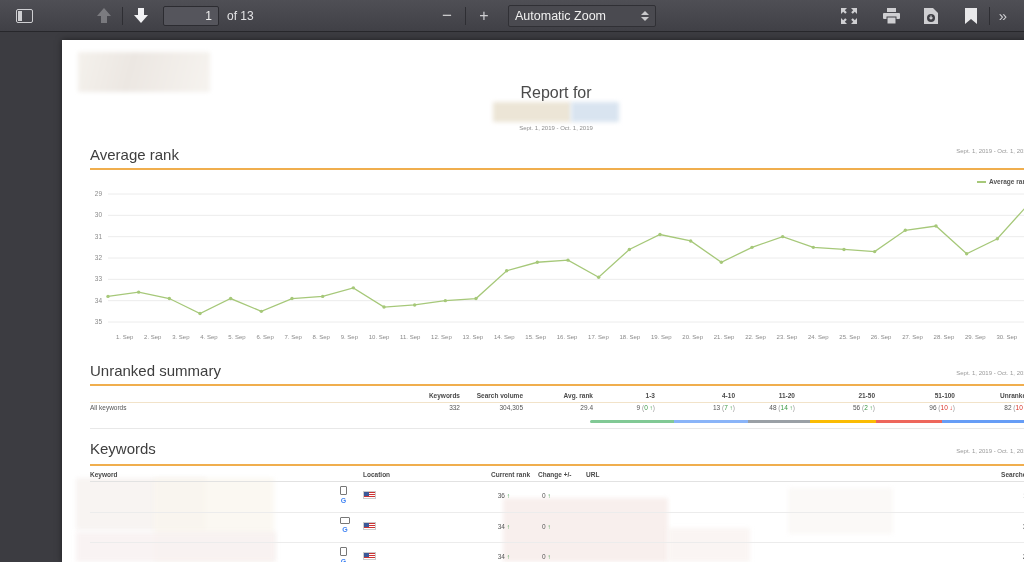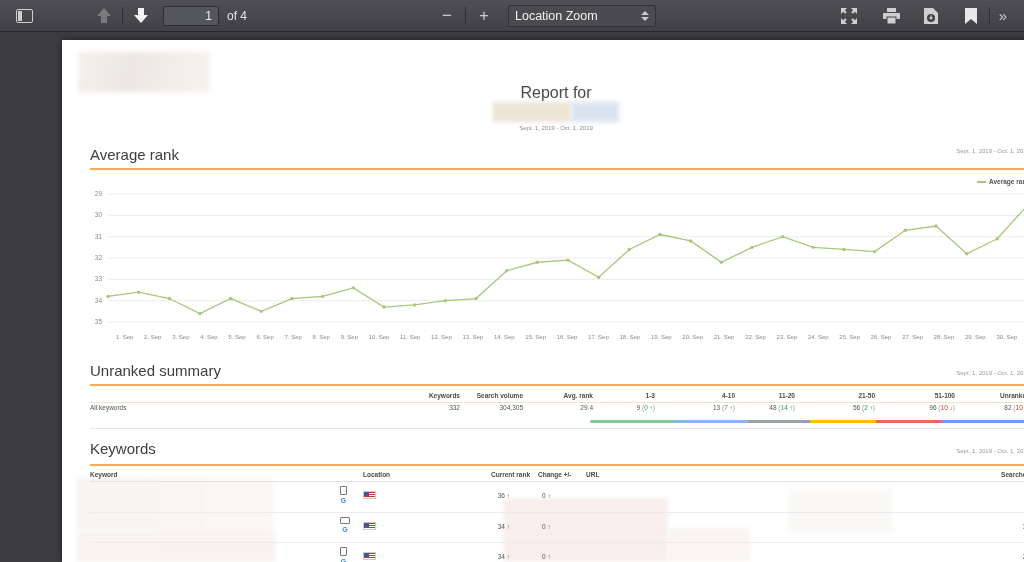--- a/index.html
+++ b/index.html
@@ -97,29 +97,29 @@
       </svg>
     </button>
     <div class="tb-sep"></div>
     <button class="tb-btn">
       <svg width="14" height="15" viewBox="0 0 14 15">
         <path d="M7 15 L0 7 H4 V0 H10 V7 H14 Z" fill="#f2f2f4"></path>
       </svg>
     </button>
     <div style="width:8px"></div>
     <input class="page-input" value="1" style="">
-    <span class="of-label">of 4</span>
+    <span class="of-label">of 13</span>
 
     <div style="position:absolute; left:433px; display:flex; align-items:center;">
       <button class="tb-btn" style="font-size:17px;">−</button>
       <div class="tb-sep"></div>
       <button class="tb-btn" style="font-size:16px;">+</button>
       <div style="width:10px"></div>
       <div class="zoom-box">
-        <span>Location Zoom</span>
+        <span>Automatic Zoom</span>
         <span class="updown">
             <i class="up"></i>
             <i class="dn"></i>
           </span>
       </div>
     </div>
 
     <div style="position:absolute; right:12px; display:flex; align-items:center;">
       <button class="tb-btn">
         <svg width="16" height="16" viewBox="0 0 16 16" fill="#cfcfd2">

